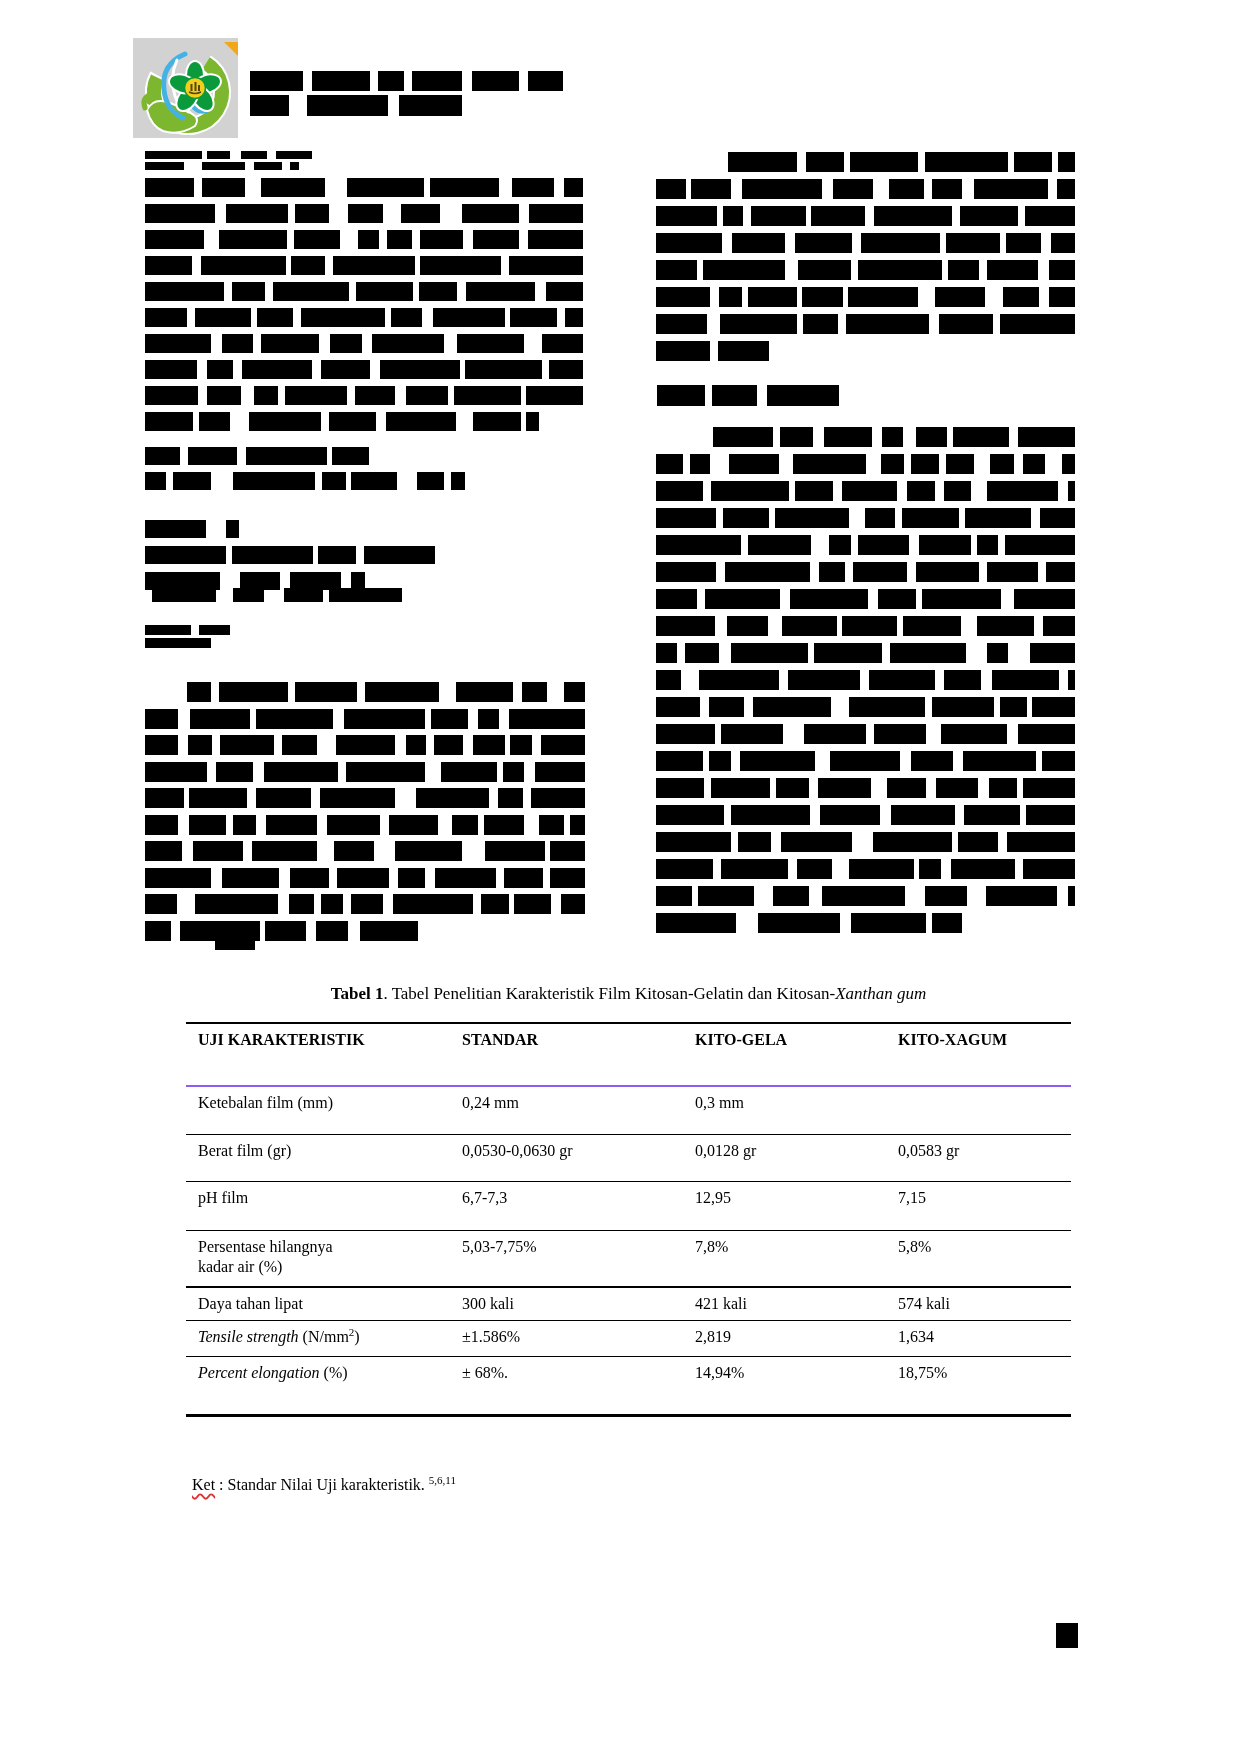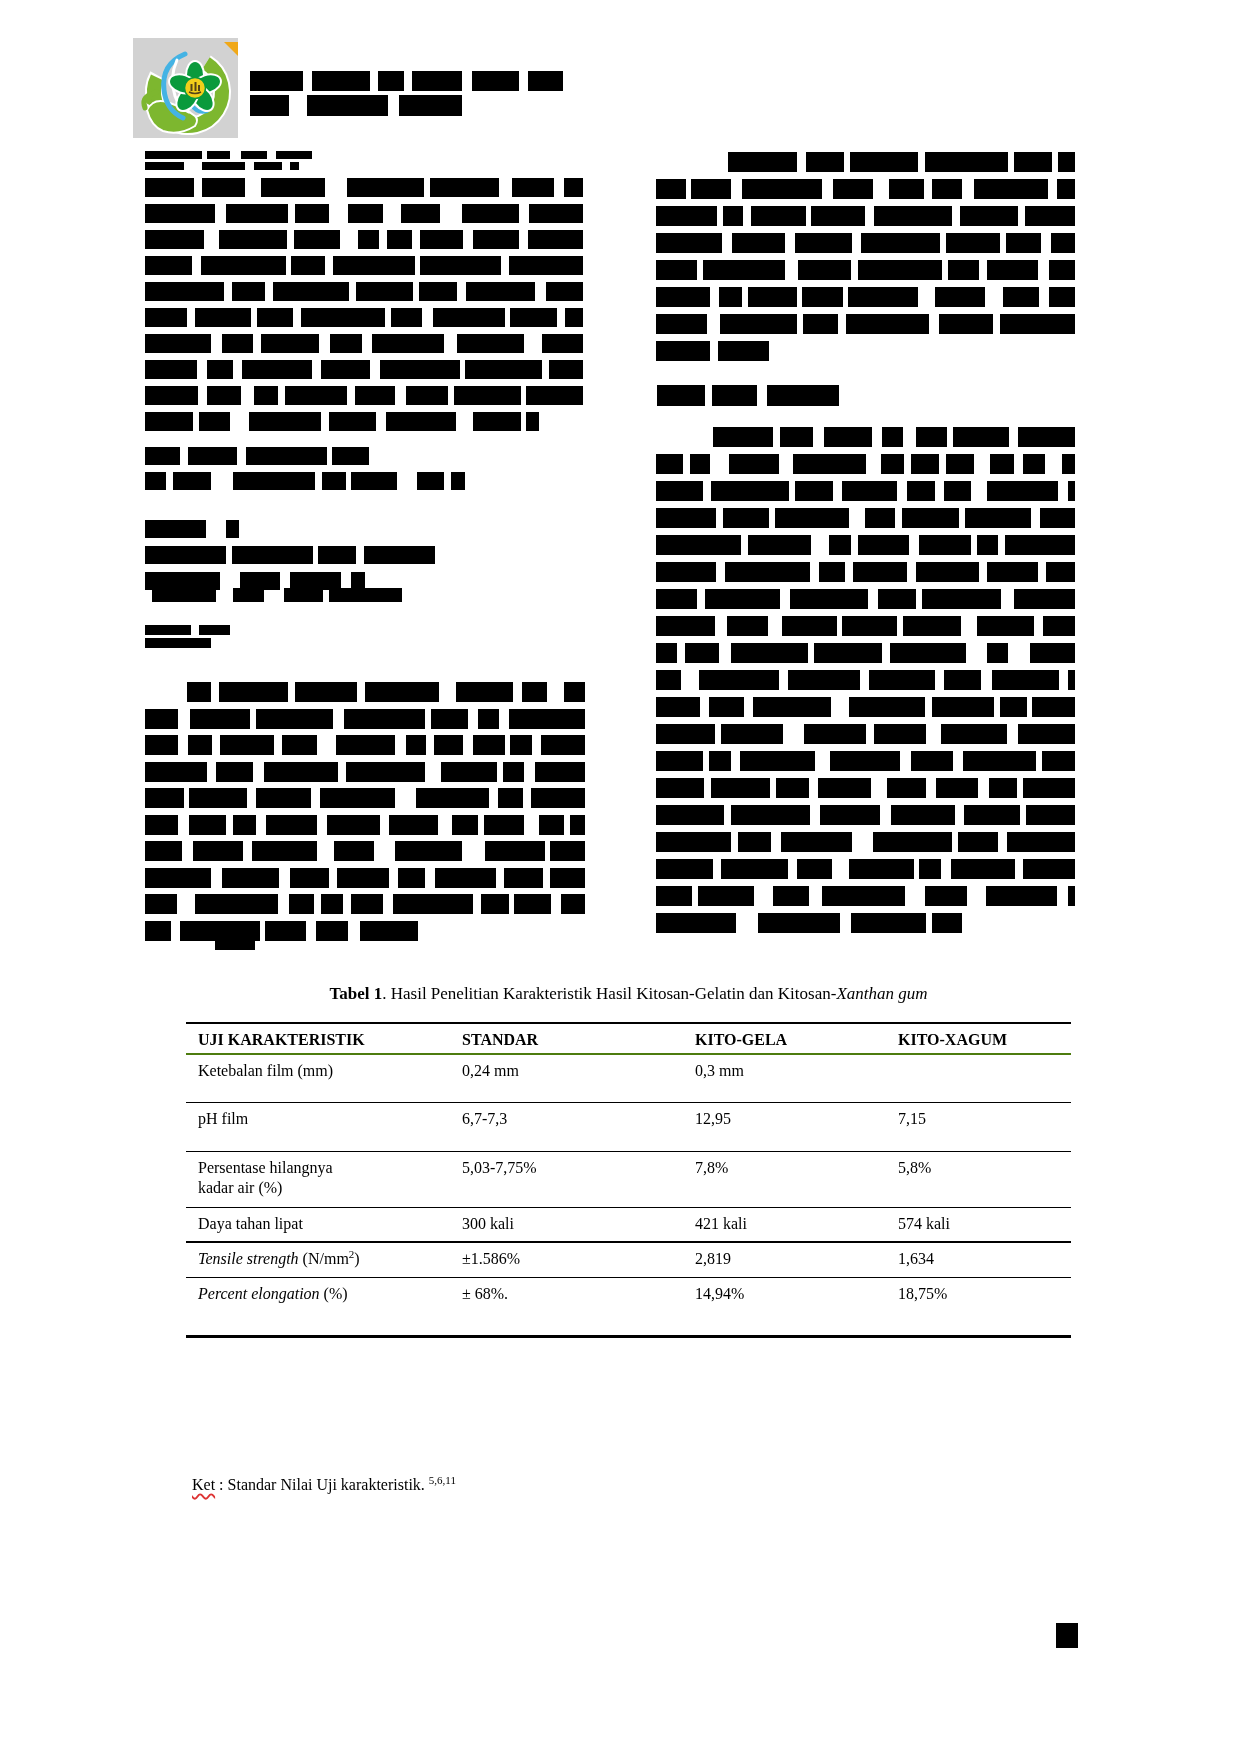--- a/index.html
+++ b/index.html
@@ -16,21 +16,21 @@
   .tbl-title{position:absolute;left:186px;top:984px;width:885px;text-align:center;
     font-size:17px;line-height:1.2;white-space:nowrap;}
   .tbl-title .b{font-weight:bold;}
   .tbl-title .i{font-style:italic;}
 
   .char-table{position:absolute;left:186px;top:1022px;width:885px;
     border-top:2px solid #000;border-bottom:3px solid #000;font-size:16px;}
   .t-row{display:grid;grid-template-columns:276px 233px 203px 173px;
     border-top:1.5px solid #000;box-sizing:border-box;}
   .t-row:first-child{border-top:none;font-weight:bold;}
-  .t-row:nth-child(2){border-top:2px solid #4d7c0f;}
+  .t-row:nth-child(2){border-top:2px solid #8b5cf6;margin-top:32px;}
   .t-row:nth-child(6){border-top:2.5px solid #000;}
   .t-cell{padding-top:6px;line-height:1.25;}
   .t-cell.c0{padding-left:12px;}
   .t-cell .i{font-style:italic;}
   .t-cell sup{font-size:11px;vertical-align:super;line-height:0;}
 
   .tbl-note{position:absolute;left:192px;top:1474px;font-size:16px;}
   .tbl-note .lead{text-decoration:underline;text-decoration-style:wavy;
     text-decoration-color:#d33;text-decoration-thickness:1.5px;text-underline-offset:3px;}
   .tbl-note sup{font-size:11px;vertical-align:super;}
@@ -447,34 +447,40 @@
       <div class="redact-seg" style="left: 985.721px; top: 886px; width: 71.1451px; height: 20px; background: rgb(0, 0, 0);"></div>
       <div class="redact-seg" style="left: 1067.85px; top: 886px; width: 7.15459px; height: 20px; background: rgb(0, 0, 0);"></div>
       <div class="redact-seg" style="left: 656px; top: 913px; width: 79.8717px; height: 20px; background: rgb(0, 0, 0);"></div>
       <div class="redact-seg" style="left: 757.522px; top: 913px; width: 82.6638px; height: 20px; background: rgb(0, 0, 0);"></div>
       <div class="redact-seg" style="left: 850.91px; top: 913px; width: 75.0199px; height: 20px; background: rgb(0, 0, 0);"></div>
       <div class="redact-seg" style="left: 931.688px; top: 913px; width: 30.1819px; height: 20px; background: rgb(0, 0, 0);"></div>
       <div class="solid-box" style="left: 215px; top: 938px; width: 40px; height: 12px;"></div>
       <div class="solid-box" style="left: 1056px; top: 1623px; width: 22px; height: 25px;"></div>
     </div>
 
-  <div class="tbl-title" id="tbl-title"><span class="b">Tabel 1</span><span>. Hasil Penelitian Karakteristik Hasil Kitosan-Gelatin dan Kitosan-</span><span class="i">Xanthan gum</span></div>
+  <div class="tbl-title" id="tbl-title"><span class="b">Tabel 1</span><span>. Tabel Penelitian Karakteristik Film Kitosan-Gelatin dan Kitosan-</span><span class="i">Xanthan gum</span></div>
 
   <div class="char-table" id="char-table">
       <div class="t-row" style="height: 29px;">
         <div class="t-cell c0">UJI KARAKTERISTIK</div>
         <div class="t-cell c1">STANDAR</div>
         <div class="t-cell c2">KITO-GELA</div>
         <div class="t-cell c3">KITO-XAGUM</div>
       </div>
       <div class="t-row" style="height: 49px;">
         <div class="t-cell c0"><span>Ketebalan film (mm)</span></div>
         <div class="t-cell c2">0,24 mm</div>
         <div class="t-cell c3">0,3 mm</div>
       </div>
+      <div class="t-row" style="height: 47px;">
+        <div class="t-cell c0"><span>Berat film (gr)</span></div>
+        <div class="t-cell c1">0,0530-0,0630 gr</div>
+        <div class="t-cell c2">0,0128 gr</div>
+        <div class="t-cell c3">0,0583 gr</div>
+      </div>
       <div class="t-row" style="height: 49px;">
         <div class="t-cell c0"><span>pH film</span></div>
         <div class="t-cell c1">6,7-7,3</div>
         <div class="t-cell c2">12,95</div>
         <div class="t-cell c3">7,15</div>
       </div>
       <div class="t-row" style="height: 56px;">
         <div class="t-cell c0"><span>Persentase hilangnya</span><br><span>kadar air (%)</span></div>
         <div class="t-cell c1">5,03-7,75%</div>
         <div class="t-cell c2">7,8%</div>

